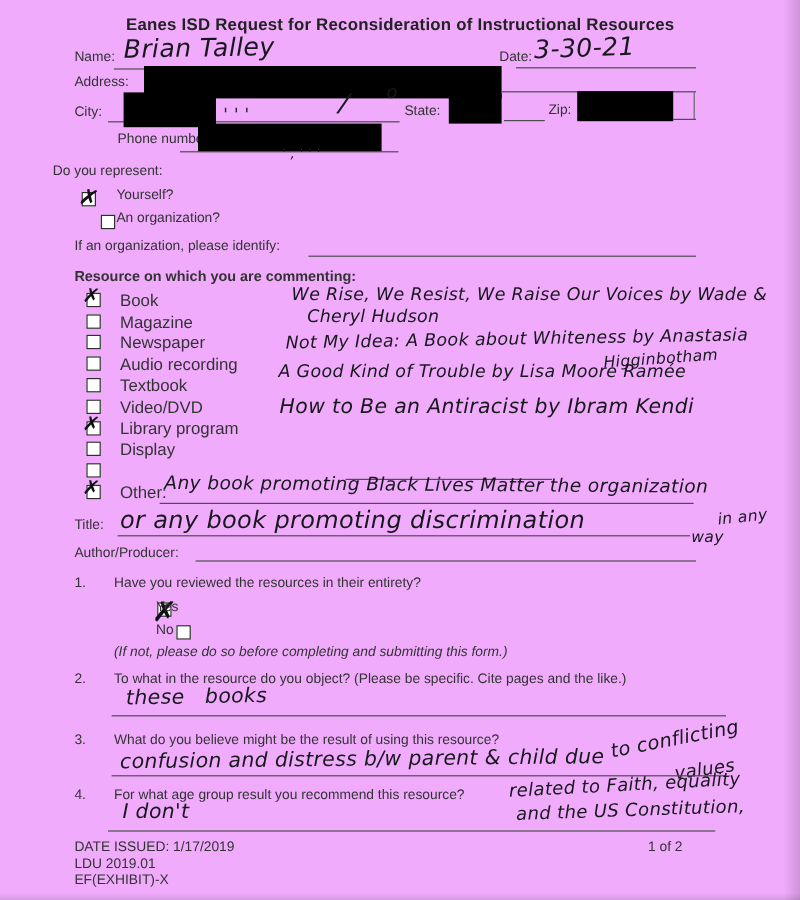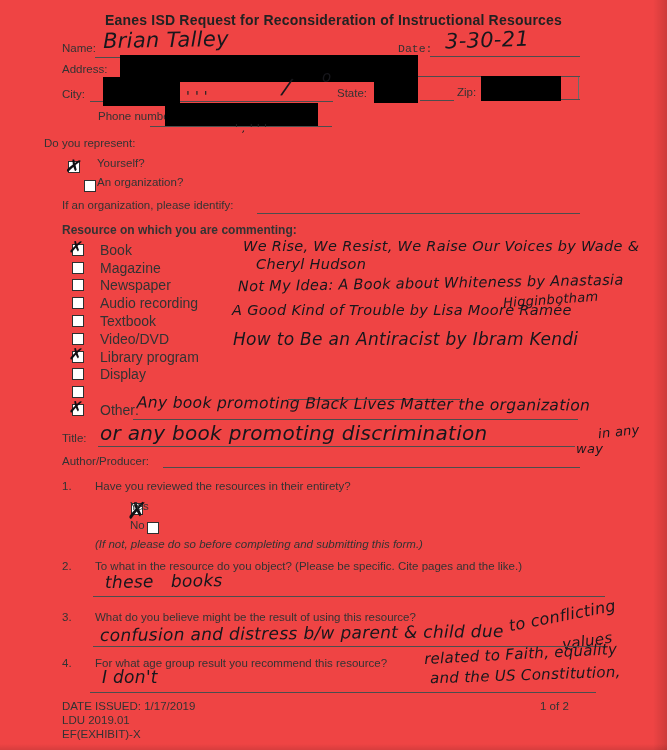--- a/index.html
+++ b/index.html
@@ -1,17 +1,17 @@
 <!DOCTYPE html>
 <html><head>
 <meta charset="utf-8">
 <style>
   html,body{margin:0;padding:0;background:#e9e9e9;}
   .page{
-    position:relative;width:667px;height:750px;background:#ef4444;
+    position:relative;width:667px;height:750px;background:#f0abfc;
     font-family:"Liberation Sans",sans-serif;color:#2a2a2a;overflow:hidden;
   }
   .abs{position:absolute;white-space:nowrap;}
   .lbl{font-size:11.5px;color:#333;}
   .bold{font-weight:bold;}
   .italic{font-style:italic;}
   .title{width:667px;text-align:center;font-size:14px;font-weight:bold;color:#222;letter-spacing:.2px;}
   .ln{position:absolute;height:0;border-top:1.3px solid #4d4d4d;}
   .vln{position:absolute;width:0;border-left:1.3px solid #6a6a6a;}
   .redact{position:absolute;background:#000;}
@@ -42,21 +42,21 @@
 
 <div class="page">
 
   
   <div class="abs title" style="top:12px;left:0;">Eanes ISD Request for Reconsideration of Instructional Resources</div>
 
   
   <div class="abs lbl" style="left:62px;top:42px;">Name:</div>
   <div class="abs hw hw-name" style="left:103px;top:28px;">Brian Talley</div>
   <div class="ln" style="left:95px;top:57px;width:300px;"></div>
-  <div class="abs lbl" style="left:398px;top:42px;font-family:Liberation Mono, monospace;">Date:</div>
+  <div class="abs lbl" style="left:416px;top:42px;">Date:</div>
   <div class="abs hw hw-date" style="left:445px;top:28px;transform:rotate(-2deg);">3-30-21</div>
   <div class="ln" style="left:430px;top:56px;width:150px;"></div>
 
   
   <div class="abs lbl" style="left:62px;top:63px;">Address:</div>
   <div class="redact" style="left:120px;top:55px;width:298px;height:27px;"></div>
   <div class="ln" style="left:418px;top:76px;width:162px;"></div>
   <div class="vln" style="left:578px;top:77px;height:23px;"></div>
 
   

